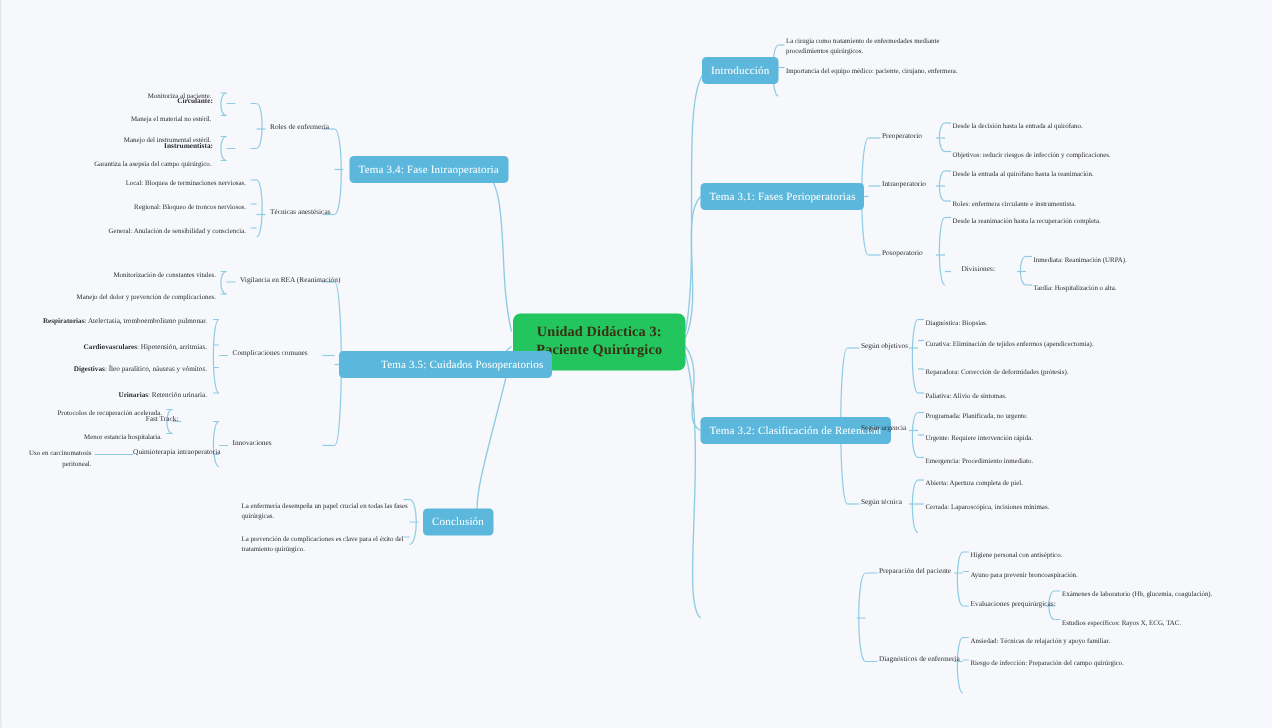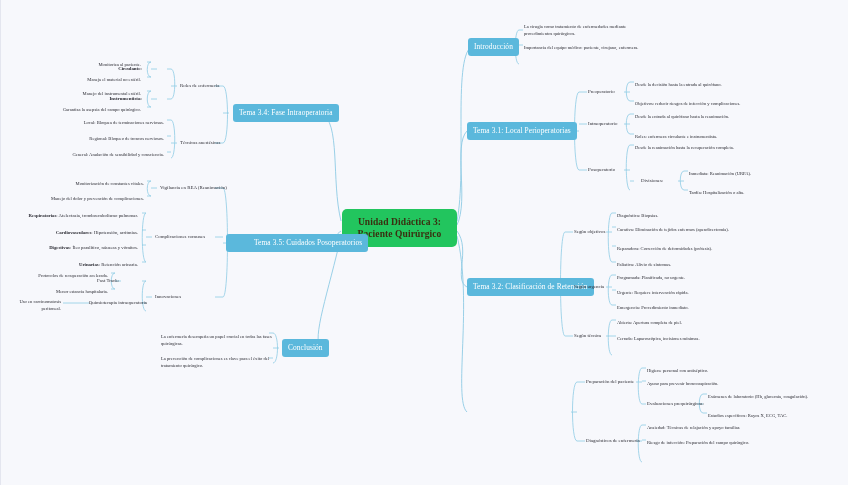--- a/index.html
+++ b/index.html
@@ -221,21 +221,21 @@
   </div>
   <div class="node leaf right" style="left:523px;top:28px;width:150px;">
     <span>La cirugía como tratamiento de enfermedades mediante
 procedimientos quirúrgicos.</span>
   </div>
   <div class="node leaf right" style="left:523px;top:45px;width:170px;">
     <span>Importancia del equipo médico: paciente, cirujano, enfermera.</span>
   </div>
 
   <div class="node topic" style="left:466px;top:131px;">
-    <span>Tema 3.1: Local Perioperatorias</span>
+    <span>Tema 3.1: Fases Perioperatorias</span>
   </div>
   <div class="node sub" style="left:587px;top:92px;">
     <span>Preoperatorio</span>
   </div>
   <div class="node leaf right" style="left:634px;top:82px;width:160px;">
     <span>Desde la decisión hasta la entrada al quirófano.</span>
   </div>
   <div class="node leaf right" style="left:634px;top:101px;width:175px;">
     <span>Objetivos: reducir riesgos de infección y complicaciones.</span>
   </div>

